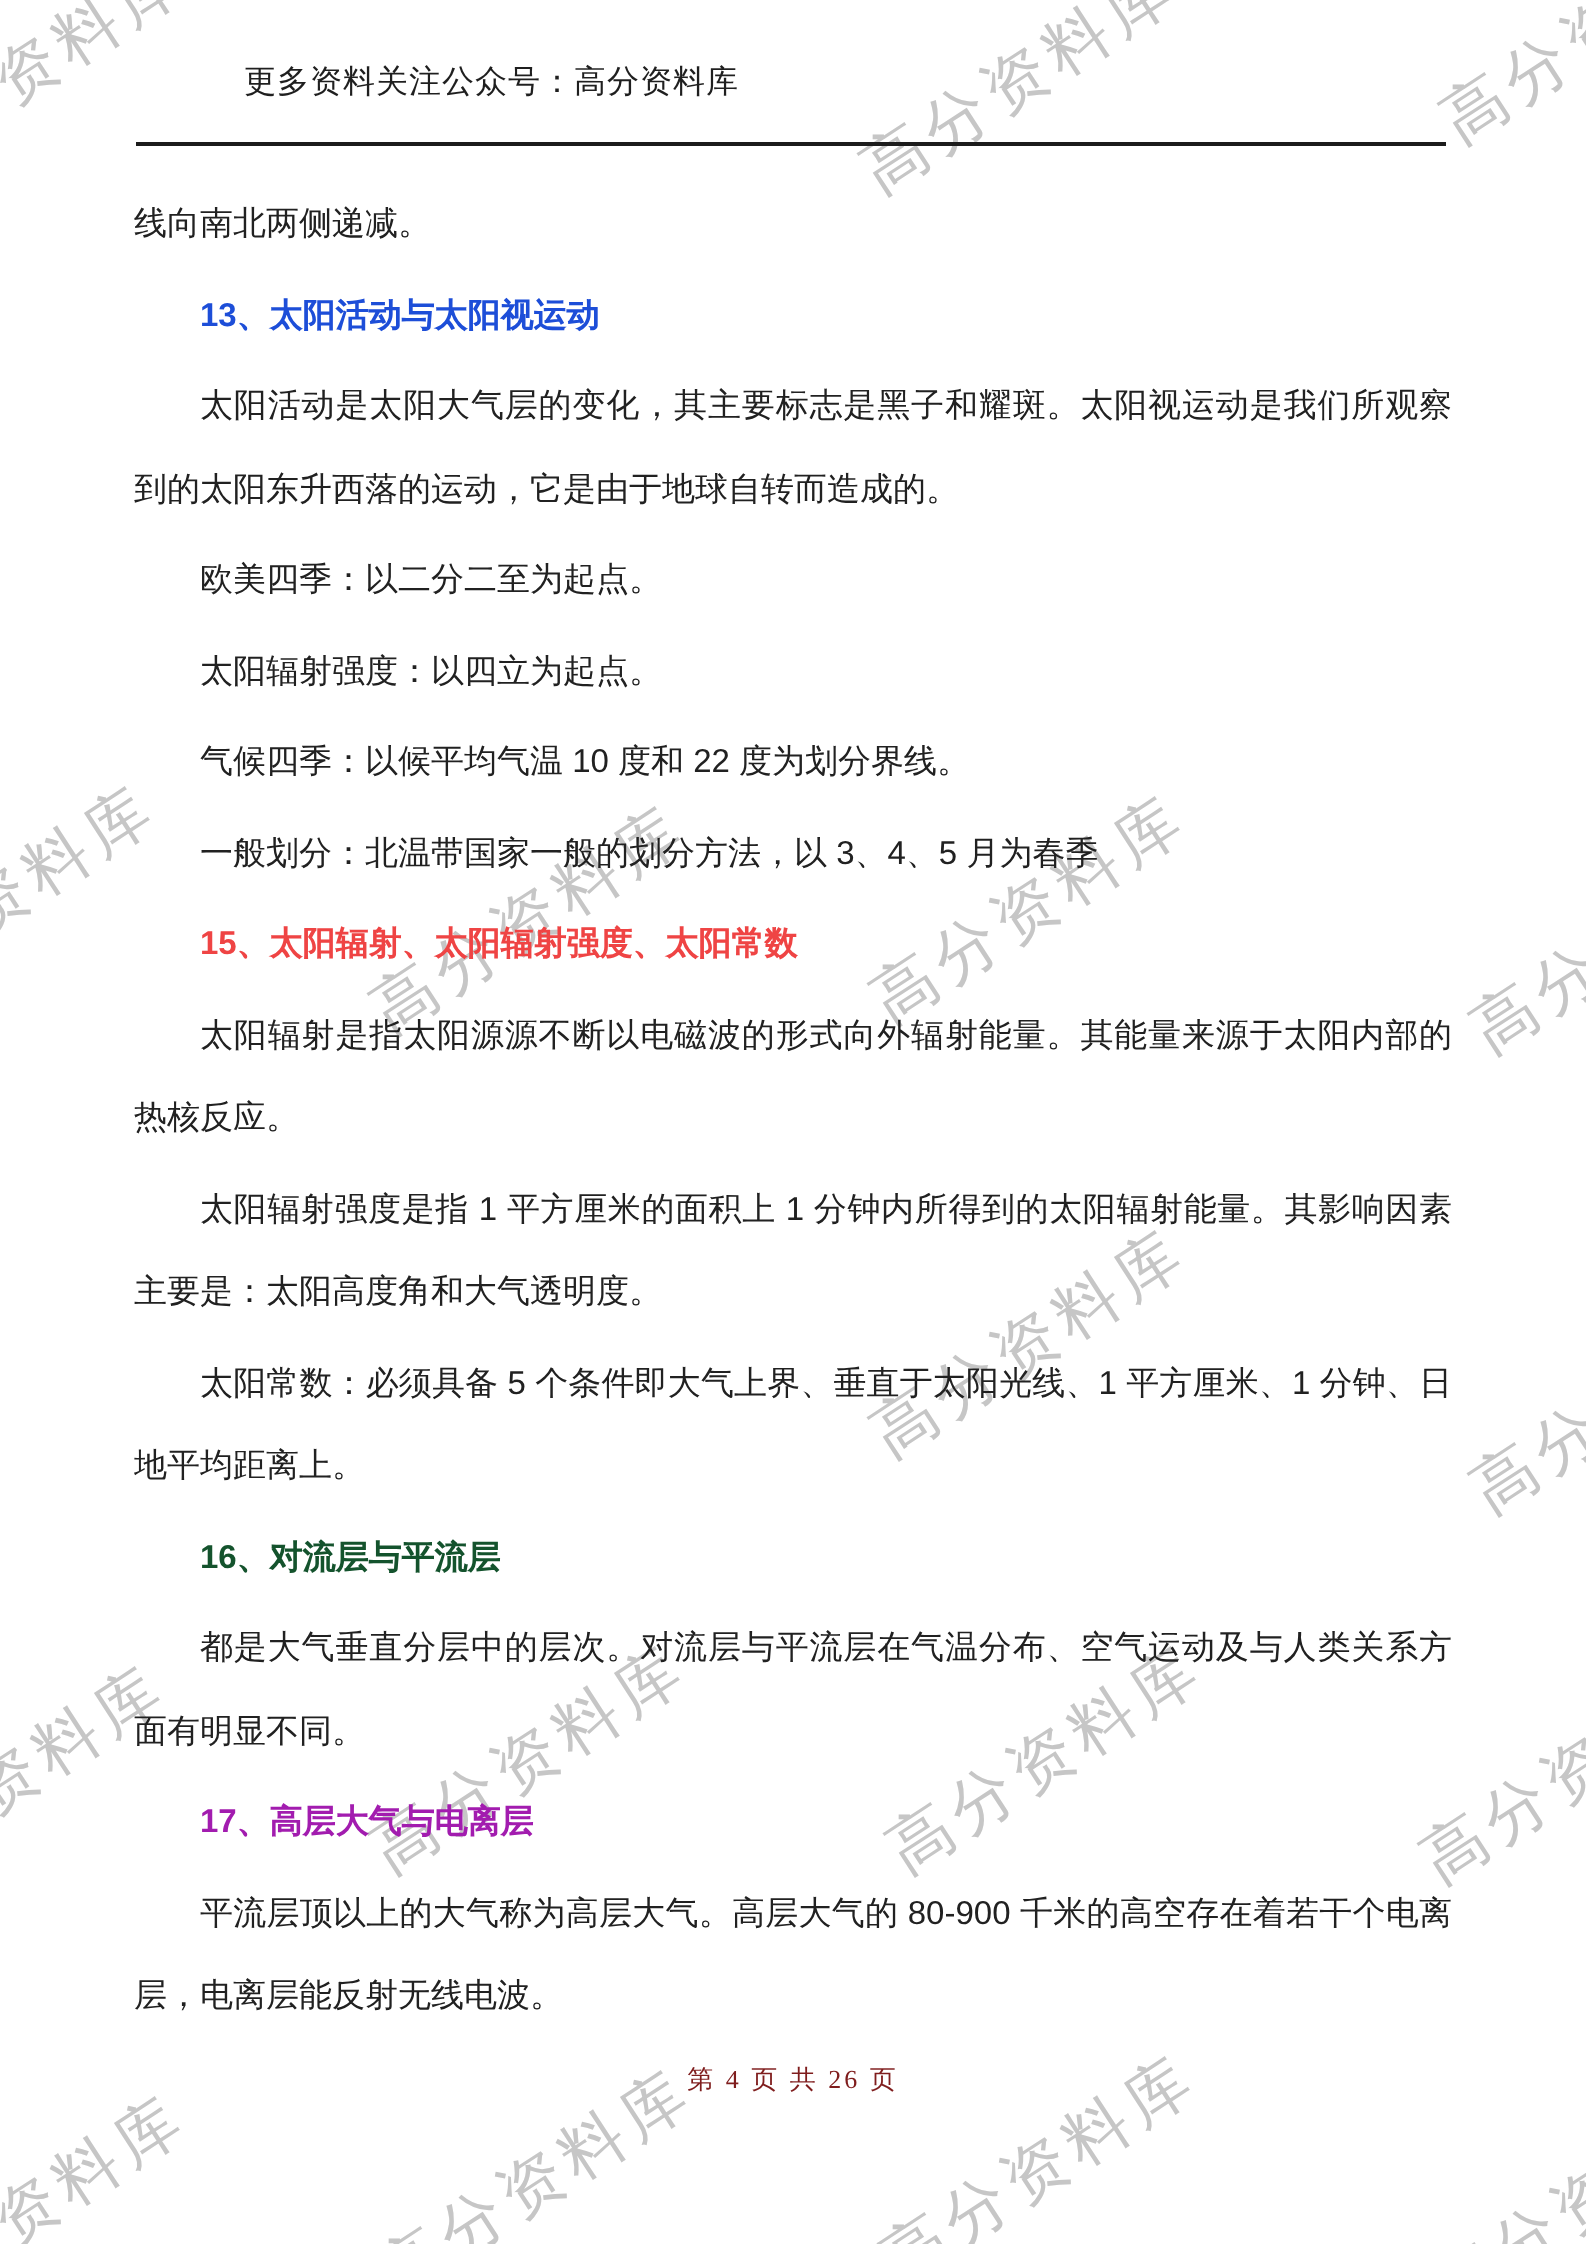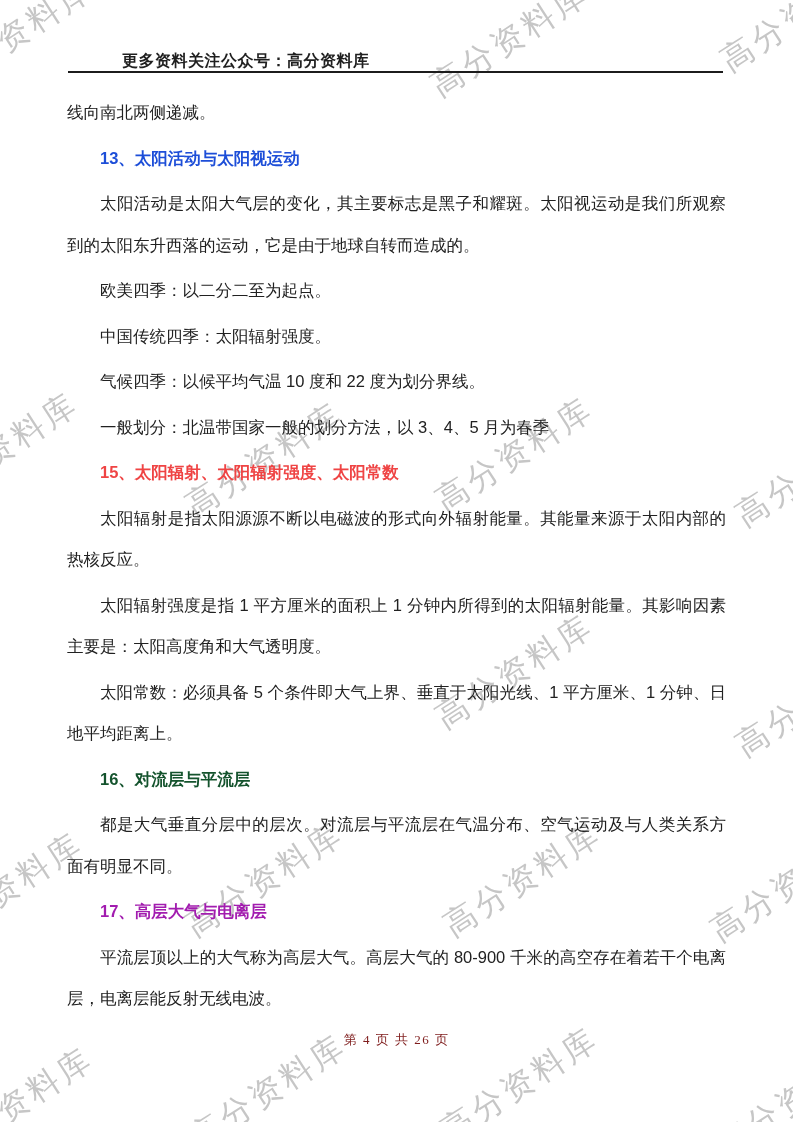--- a/index.html
+++ b/index.html
@@ -20,24 +20,23 @@
     font-size:32px;
     letter-spacing:4px;
     white-space:nowrap;
     font-weight:400;
     user-select:none;
   }
 
   
   .header-text {
     position:absolute; left:122px; top:31px;
-    font-size:16px; font-weight:bold;
+    font-size:16px; font-weight:normal;
     letter-spacing:0.5px;
     z-index:2;
-    margin-top:20px;
   }
   .header-rule {
     position:absolute; left:68px; top:71px;
     width:655px; height:2px;
     background:#1c1c1c;
     z-index:2;
   }
 
   
   .doc-body {
@@ -88,21 +87,21 @@
     </div>
 
   <div class="header-text" style="color: rgb(31, 31, 31);">更多资料关注公众号：高分资料库</div>
   <div class="header-rule"></div>
 
   <div class="doc-body" id="doc-body" style="color: rgb(33, 33, 33);">
       <p class="line plain">线向南北两侧递减。</p>
       <p class="line heading" style="color: #1d4ed8;">13、太阳活动与太阳视运动</p>
       <p class="line para">太阳活动是太阳大气层的变化，其主要标志是黑子和耀斑。太阳视运动是我们所观察到的太阳东升西落的运动，它是由于地球自转而造成的。</p>
       <p class="line para">欧美四季：以二分二至为起点。</p>
-      <p class="line para">中国传统四季：太阳辐射强度。</p>
+      <p class="line para">太阳辐射强度：以四立为起点。</p>
       <p class="line para">气候四季：以候平均气温 10 度和 22 度为划分界线。</p>
       <p class="line para">一般划分：北温带国家一般的划分方法，以 3、4、5 月为春季</p>
       <p class="line heading" style="color: #ef4444;">15、太阳辐射、太阳辐射强度、太阳常数</p>
       <p class="line para">太阳辐射是指太阳源源不断以电磁波的形式向外辐射能量。其能量来源于太阳内部的热核反应。</p>
       <p class="line para">太阳辐射强度是指 1 平方厘米的面积上 1 分钟内所得到的太阳辐射能量。其影响因素主要是：太阳高度角和大气透明度。</p>
       <p class="line para">太阳常数：必须具备 5 个条件即大气上界、垂直于太阳光线、1 平方厘米、1 分钟、日地平均距离上。</p>
       <p class="line heading" style="color: #14532d;">16、对流层与平流层</p>
       <p class="line para">都是大气垂直分层中的层次。对流层与平流层在气温分布、空气运动及与人类关系方面有明显不同。</p>
       <p class="line heading" style="color: #a21caf;">17、高层大气与电离层</p>
       <p class="line para">平流层顶以上的大气称为高层大气。高层大气的 80-900 千米的高空存在着若干个电离层，电离层能反射无线电波。</p>

